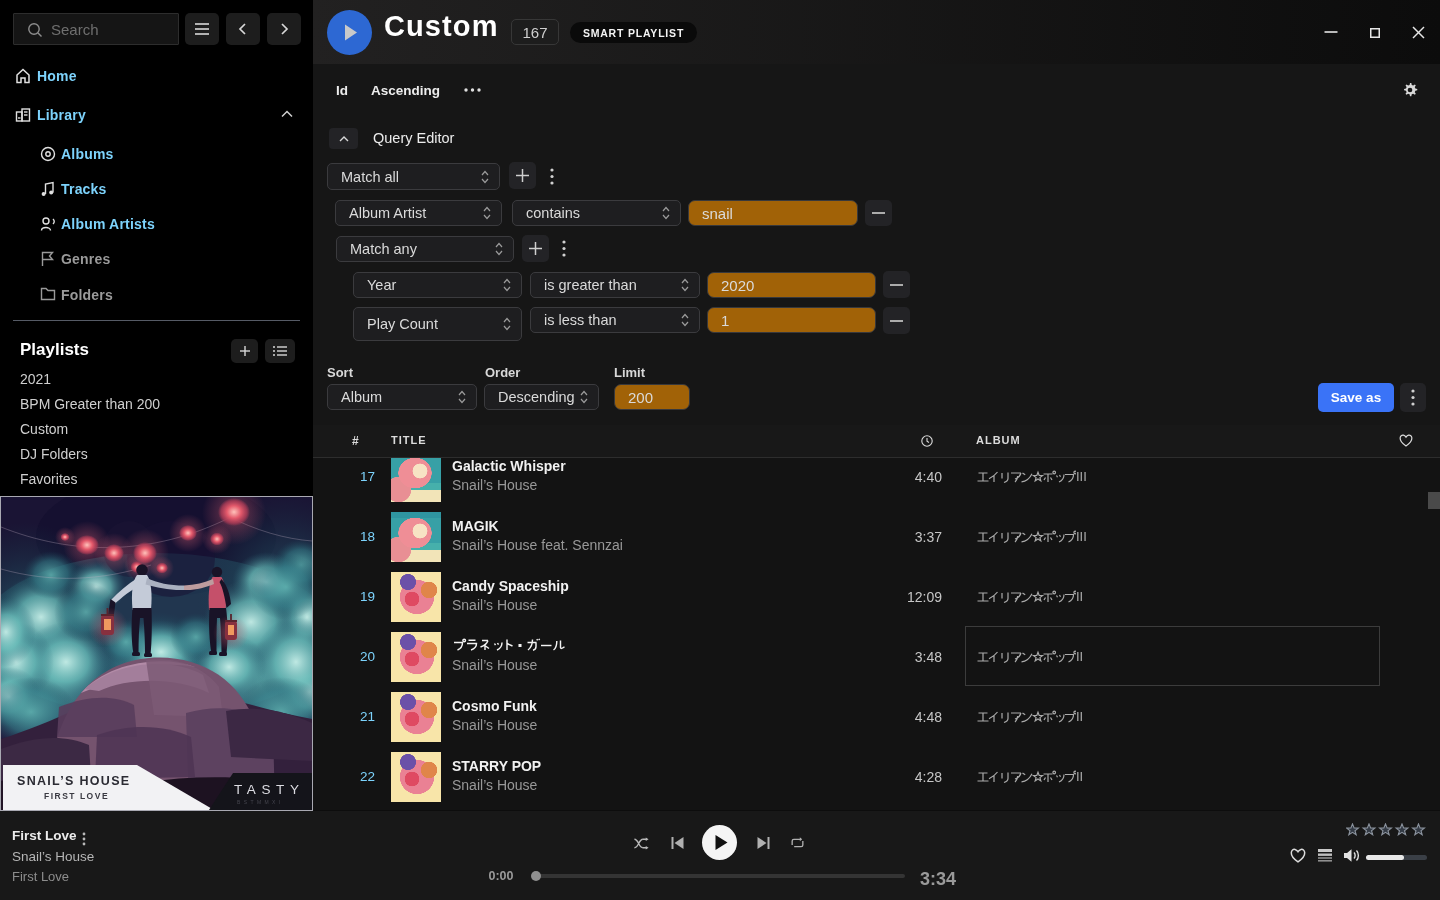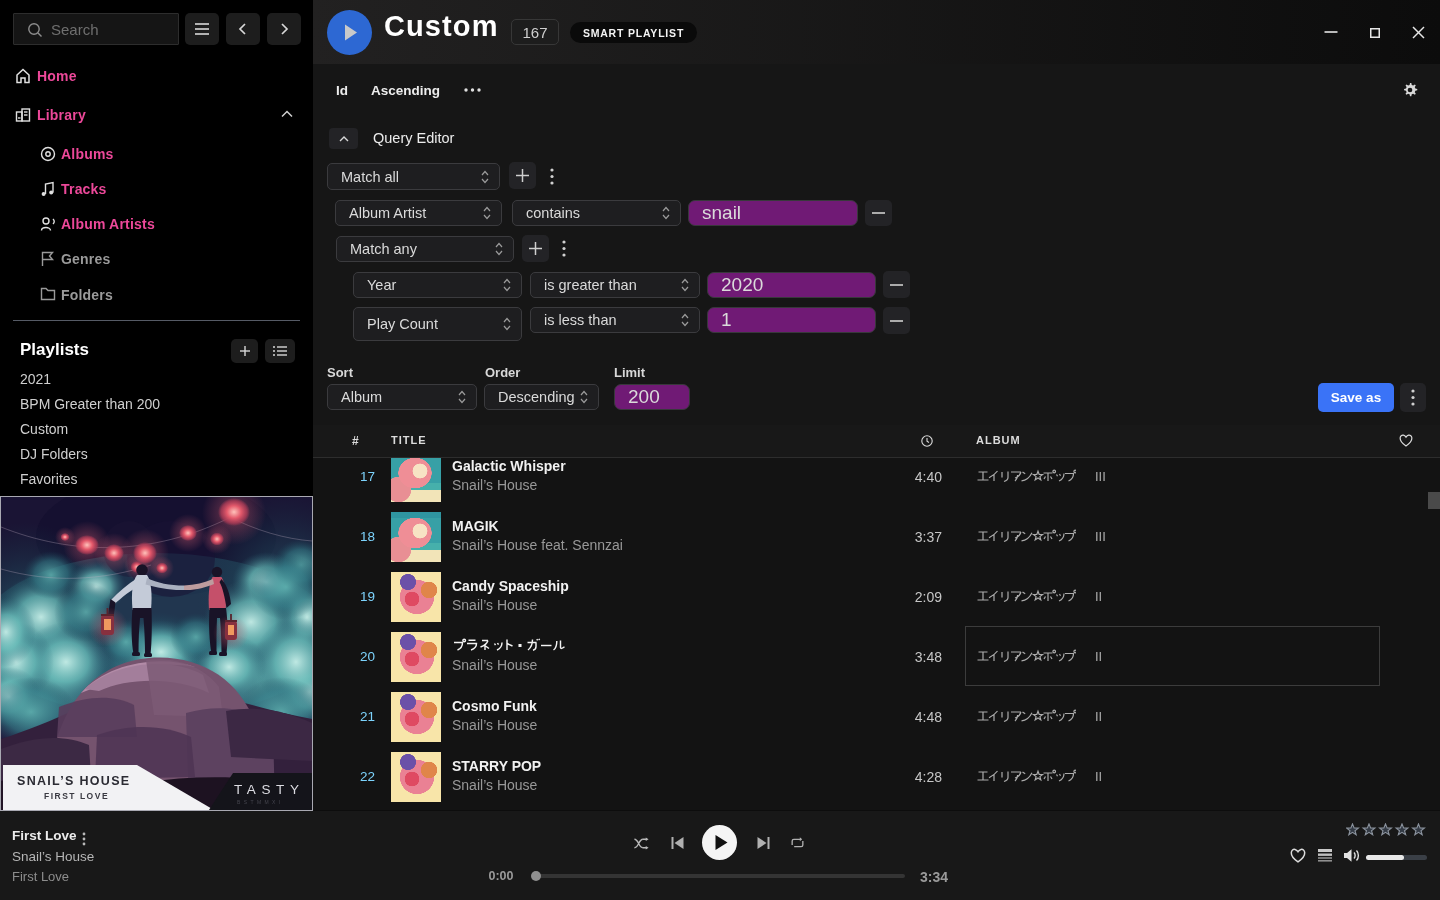--- a/index.html
+++ b/index.html
@@ -8,40 +8,40 @@
   
   #hdr { left:313px; top:0; width:1127px; height:64px; background:linear-gradient(to right,#222121,#0c0c0c); }
   #content { left:313px; top:64px; width:1127px; height:361px; background:#161616; }
   #thead { left:313px; top:425px; width:1127px; height:33px; background:#181818; border-bottom:1px solid #2d2d2d; }
   #rows { left:313px; top:458px; width:1127px; height:352px; background:#131313; overflow:hidden; }
   #rowsedge { left:313px; top:810px; width:1127px; height:1px; background:#0d0d0d; }
   
   #sidebar { left:0; top:0; width:313px; height:811px; background:#000; }
   .sbtn { position:absolute; background:#1d1d1d; border-radius:5px; display:flex; align-items:center; justify-content:center; }
   #search { left:13px; top:13px; width:166px; height:32px; background:#151515; border:1px solid #2d2d2d; border-radius:1px; }
-  .navtxt { position:absolute; font-size:14px; font-weight:bold; color:#ec4899; letter-spacing:.2px; }
+  .navtxt { position:absolute; font-size:14px; font-weight:bold; color:#7dd3fc; letter-spacing:.2px; }
   .navdim { color:#9a9a9a; }
   .plitem { position:absolute; left:20px; font-size:14px; color:#cfcfcf; }
   
   #player { left:0; top:811px; width:1440px; height:89px; background:#181818; }
   #art { left:0; top:496px; width:313px; height:315px; border:1px solid #a9a9b2; overflow:hidden; background:#1b1533; }
   
   .sel { position:absolute; background:#1e1e20; border:1px solid #3b3b3e; border-radius:5px; color:#dadada; font-size:14.5px; display:flex; align-items:center; padding-left:13px; }
-  .inp { position:absolute; background:#701a75; border:1px solid #38383b; border-radius:7px; color:#dadada; font-size:19px; display:flex; align-items:center; padding-left:13px; }
+  .inp { position:absolute; background:#a16207; border:1px solid #38383b; border-radius:7px; color:#dadada; font-size:15px; display:flex; align-items:center; padding-left:13px; }
   .qbtn { position:absolute; background:#232326; border-radius:5px; display:flex; align-items:center; justify-content:center; }
   .caret { position:absolute; right:10px; top:50%; transform:translateY(-50%); width:8px; height:14px; }
   .lbl { position:absolute; font-size:13px; font-weight:bold; color:#d8d8d8; }
   
   .rnum { position:absolute; width:30px; text-align:right; font-size:13.5px; color:#7dd3fc; }
   .rtitle { position:absolute; left:139px; font-size:14px; font-weight:bold; color:#f2f2f2; }
   .rartist { position:absolute; left:139px; font-size:14px; color:#989898; }
   .rdur { position:absolute; width:60px; text-align:right; font-size:14px; color:#c6c6c6; }
   .ralbum { position:absolute; left:663px; }
   .thumb { position:absolute; left:78px; width:50px; height:50px; }
-  .kt { display:flex; align-items:flex-start; gap:19px; }
+  .kt { display:flex; align-items:flex-end; gap:0; }
   .kglyphs use { stroke:#ababab; stroke-width:1.2; fill:none; }
   .kw use { stroke:#f2f2f2; stroke-width:1.45; }
   .kroman { font-size:13px; color:#ababab; }
   .artIII { background:
     radial-gradient(circle at 58% 38%, #f7e3c4 0 17%, rgba(247,227,196,0) 18%),
     radial-gradient(ellipse 60% 55% at 48% 42%, #ef8e96 0 55%, rgba(239,142,150,0) 56%),
     radial-gradient(circle at 15% 75%, #e88f94 0 22%, rgba(232,143,148,0) 23%),
     linear-gradient(180deg, #2f95a0 0 12%, #37a0a6 13% 62%, #46b0ab 63% 76%, #f2e4b8 77% 100%); }
   .artII { background:
     radial-gradient(circle at 34% 20%, #6b50a8 0 15%, rgba(107,80,168,0) 16%),
@@ -148,21 +148,21 @@
         <use href="#kTsu" x="77"></use>
         <use href="#kPu" x="87"></use>
       </svg>
       <span class="kroman">III</span>
     </div>
 
   <span class="rnum" style="left:32px;top:131px">19</span>
   <div class="thumb artII" style="top:114px"></div>
   <span class="rtitle" style="top:120px">Candy Spaceship</span>
   <span class="rartist" style="top:139px">Snail’s House</span>
-  <span class="rdur" style="left:569px;top:131px">2:09</span>
+  <span class="rdur" style="left:569px;top:131px">12:09</span>
   <div class="ralbum kt" style="top:131px">
       <svg class="kglyphs" width="100" height="14" viewBox="0 0 100 14">
         <use href="#kE" x="0"></use>
         <use href="#kI" x="11"></use>
         <use href="#kRi" x="22"></use>
         <use href="#kA" x="33"></use>
         <use href="#kN" x="44"></use>
         <use href="#kStar" x="55"></use>
         <use href="#kPo" x="66"></use>
         <use href="#kTsu" x="77"></use>
@@ -668,21 +668,21 @@
       <g fill="none" stroke="#b0b0b0" stroke-width="2">
         <path d="M4 15 V9 C4 7.5 5 6.5 6.5 6.5 H17"></path>
         <path d="M20 9 V15 C20 16.5 19 17.5 17.5 17.5 H7"></path>
         <path d="M15.5 3.5 L19 6.5 L15.5 9.5" fill="#b0b0b0" stroke="none"></path>
       </g>
     </svg>
 
   <span class="abs" style="left:481px;top:58px;width:40px;text-align:center;font-size:12.5px;font-weight:bold;color:#9a9a9a">0:00</span>
   <div class="abs" style="left:535px;top:62.5px;width:370px;height:4.5px;border-radius:3px;background:#343434"></div>
   <div class="abs" style="left:531px;top:60px;width:10px;height:10px;border-radius:50%;background:#8f8f8f"></div>
-  <span class="abs" style="left:920px;top:58px;font-size:14px;font-weight:bold;color:#9a9a9a">3:34</span>
+  <span class="abs" style="left:920px;top:58px;font-size:18px;font-weight:bold;color:#9a9a9a">3:34</span>
 
   <svg class="abs" style="left:1346px;top:12px" width="88" height="13" viewBox="0 0 88 13">
       <g fill="#333a44" stroke="#8b939e" stroke-width="1.1">
         <path d="M6.5 0.9 L8.1 4.9 L12.4 5.1 L9 7.7 L10.2 11.8 L6.5 9.4 L2.8 11.8 L4 7.7 L0.6 5.1 L4.9 4.9 Z"></path>
         <path d="M23 0.9 L24.6 4.9 L28.9 5.1 L25.5 7.7 L26.7 11.8 L23 9.4 L19.3 11.8 L20.5 7.7 L17.1 5.1 L21.4 4.9 Z"></path>
         <path d="M39.5 0.9 L41.1 4.9 L45.4 5.1 L42 7.7 L43.2 11.8 L39.5 9.4 L35.8 11.8 L37 7.7 L33.6 5.1 L37.9 4.9 Z"></path>
         <path d="M56 0.9 L57.6 4.9 L61.9 5.1 L58.5 7.7 L59.7 11.8 L56 9.4 L52.3 11.8 L53.5 7.7 L50.1 5.1 L54.4 4.9 Z"></path>
         <path d="M72.5 0.9 L74.1 4.9 L78.4 5.1 L75 7.7 L76.2 11.8 L72.5 9.4 L68.8 11.8 L70 7.7 L66.6 5.1 L70.9 4.9 Z"></path>
       </g>
     </svg>

